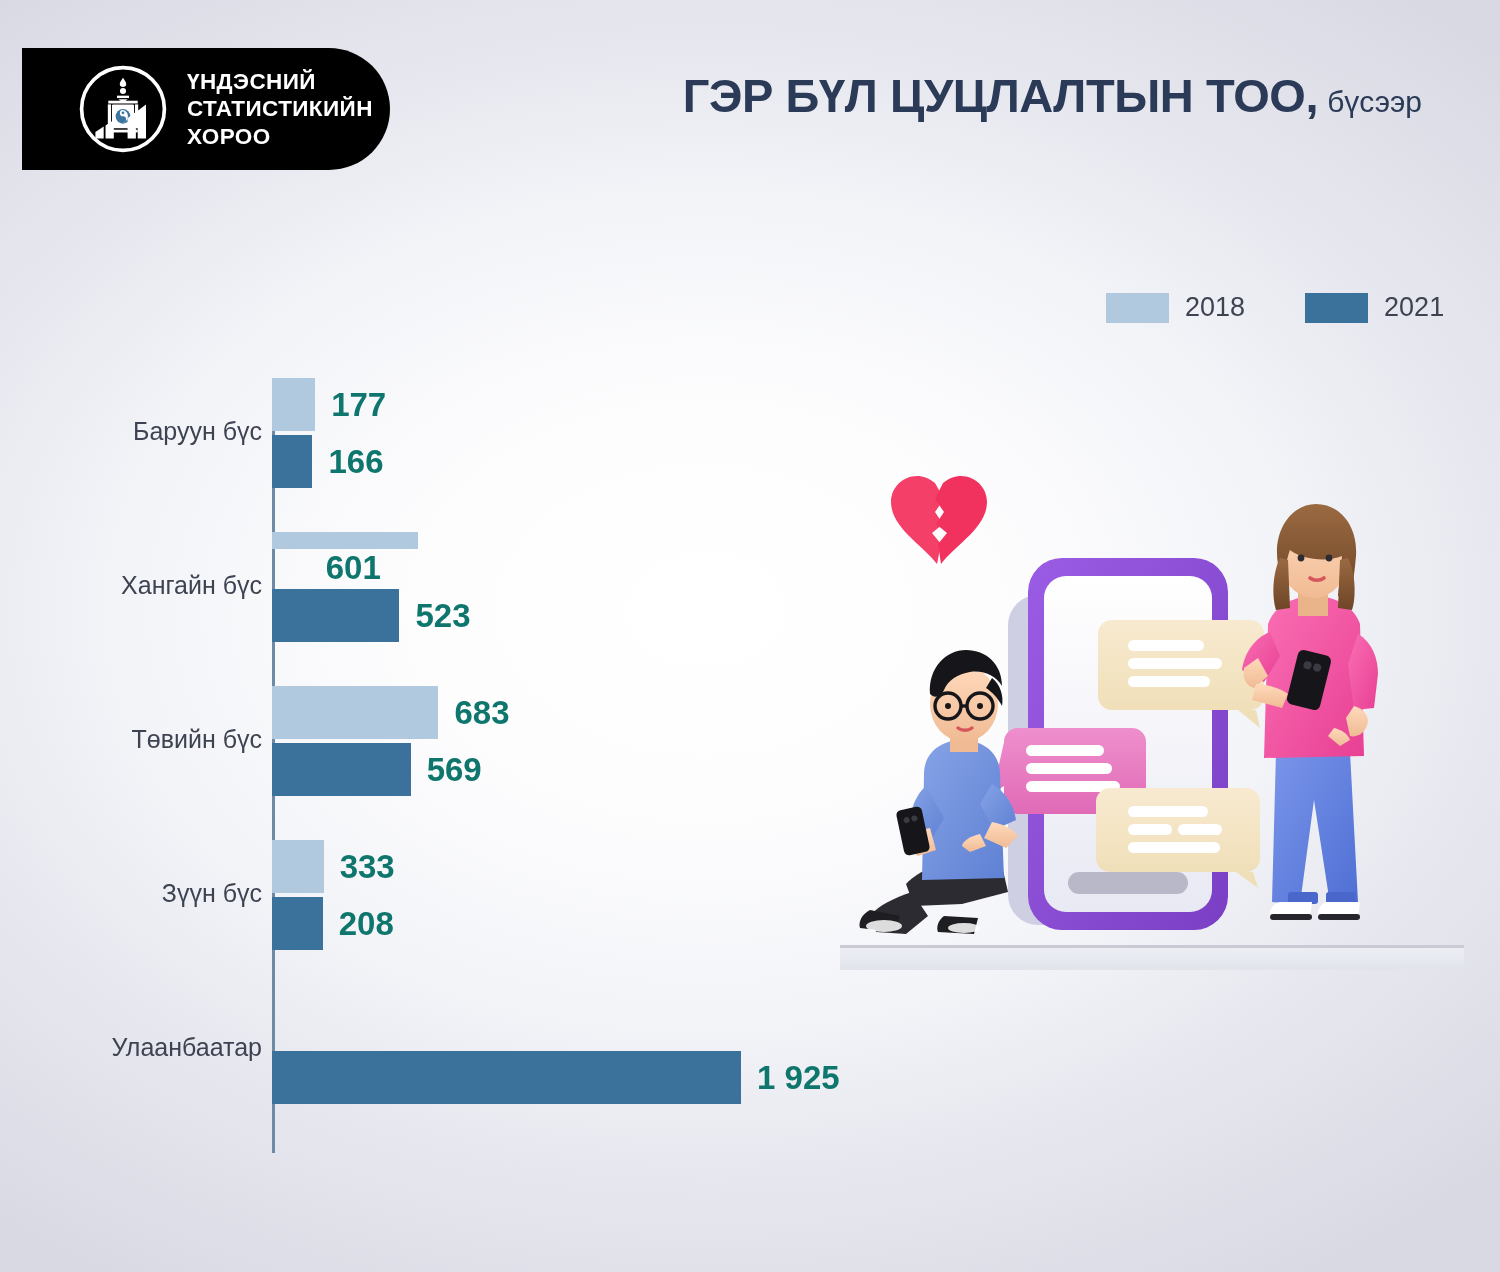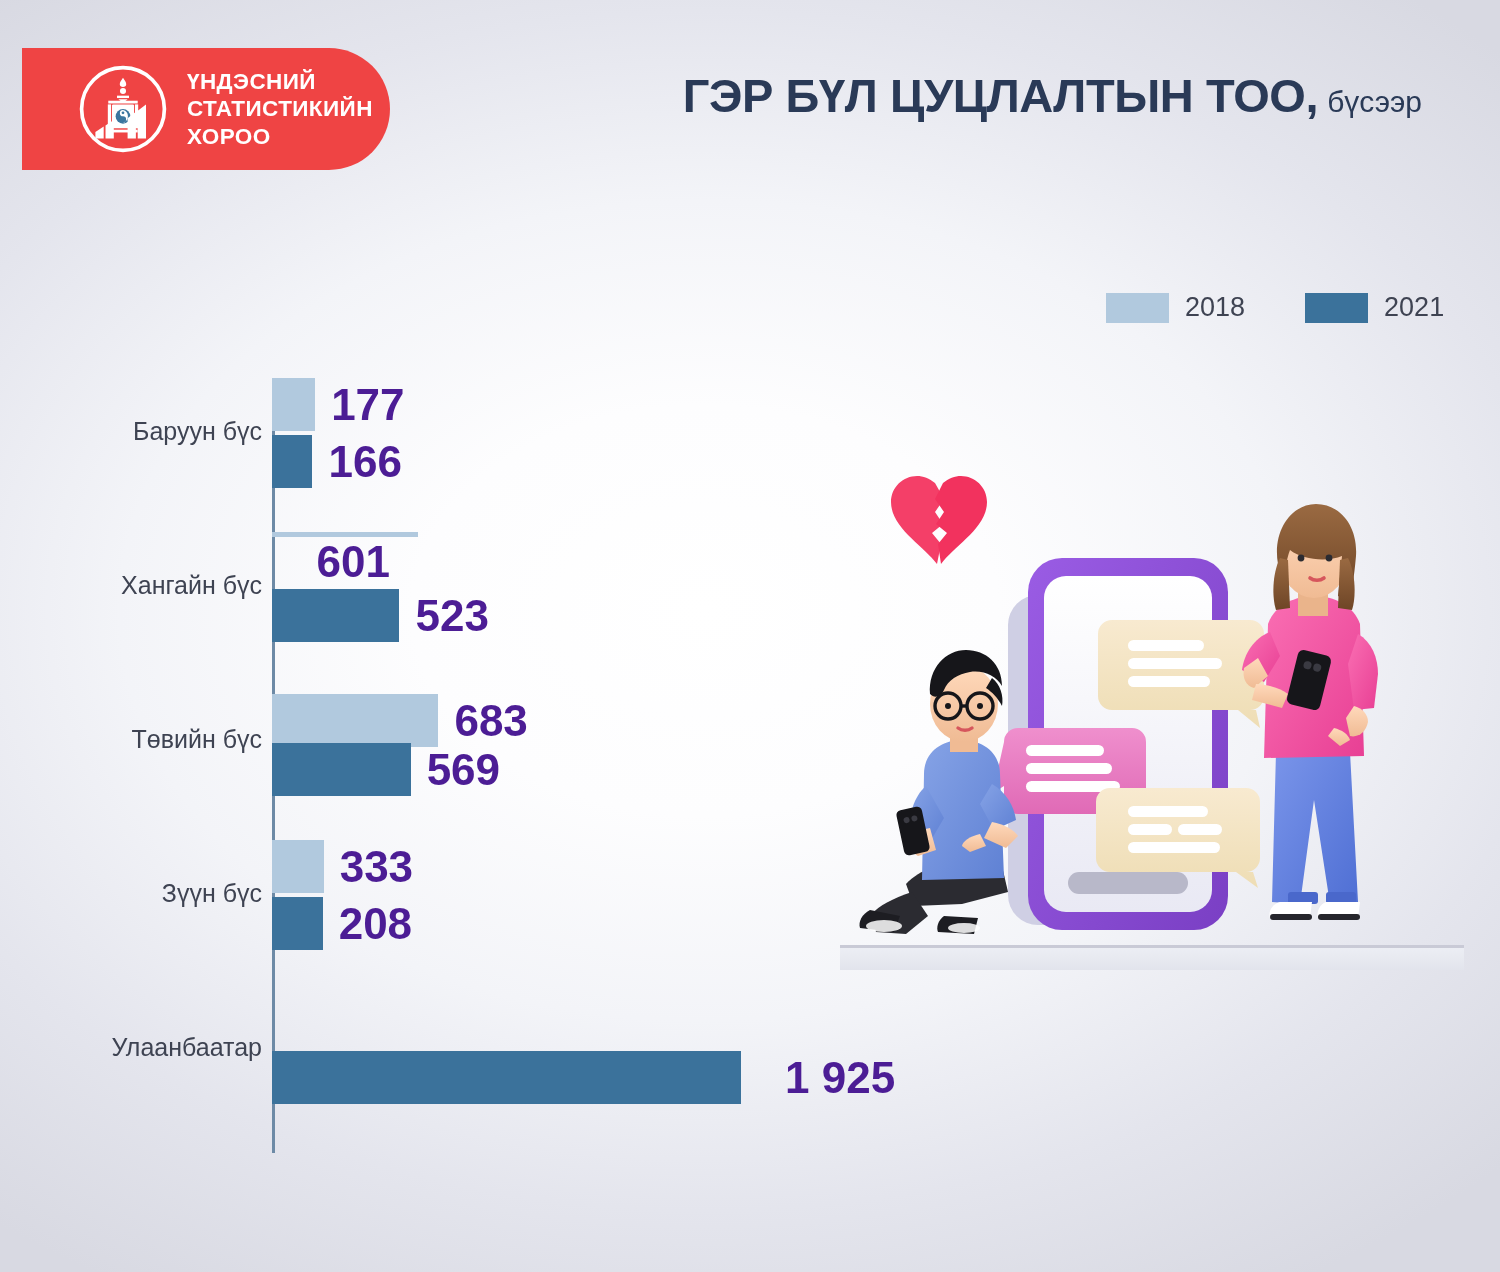--- a/index.html
+++ b/index.html
@@ -11,21 +11,21 @@
   body {
     position: relative;
     background:
       radial-gradient(ellipse 75% 62% at 47% 48%, #ffffff 0%, #fdfdfe 26%, #f3f4f8 52%, #e4e5ed 76%, #d8d9e2 100%);
   }
 
   
   .logo-pill {
     position: absolute; left: 22px; top: 48px;
     width: 368px; height: 122px;
-    background: #ef4444;
+    background: #000000;
     border-radius: 0 61px 61px 0;
     display: flex; align-items: center;
     padding-left: 55px;
   }
   .logo-mark { width: 92px; height: 92px; flex: 0 0 92px; }
   .logo-text {
     margin-left: 18px;
     color: #ffffff;
     font-weight: bold;
     font-size: 22.5px;
@@ -68,21 +68,21 @@
   }
   .cat-group { position: absolute; left: 0; width: 1000px; }
   .cat-label {
     position: absolute; right: 738px; 
     font-size: 25px; color: #3e4352;
     white-space: nowrap; text-align: right;
   }
   .bar-row { position: absolute; left: 272px; display: flex; align-items: center; }
   .bar { height: 100%; }
   .bar-value {
-    font-size: 44px; font-weight: bold; color: #4c1d95;
+    font-size: 33px; font-weight: bold; color: #0f766e;
     margin-left: 16px; white-space: nowrap;
   }
 
   
   .illus { position: absolute; left: 840px; top: 440px; width: 640px; height: 530px; }
   .ground {
     position: absolute; left: 0; bottom: 22px; width: 624px; height: 3px;
     background: #c9cad6;
   }
   .ground-shade {
@@ -168,21 +168,21 @@
           <div class="bar" style="width: 146.446px; background: rgb(177, 201, 222);"></div>
           <span class="bar-value">601</span>
         </div>
         <div class="bar-row" style="top: 57px; height: 53px;">
           <div class="bar" style="width: 127.44px; background: rgb(59, 114, 155);"></div>
           <span class="bar-value">523</span>
         </div>
       </div>
       <div class="cat-group" style="top: 326px; height: 110px;">
         <div class="cat-label" style="top: 39px;">Төвийн бүс</div>
-        <div class="bar-row" style="top: 8px; height: 53px;">
+        <div class="bar-row" style="top: 0px; height: 53px;">
           <div class="bar" style="width: 166.427px; background: rgb(177, 201, 222);"></div>
           <span class="bar-value">683</span>
         </div>
         <div class="bar-row" style="top: 57px; height: 53px;">
           <div class="bar" style="width: 138.649px; background: rgb(59, 114, 155);"></div>
           <span class="bar-value">569</span>
         </div>
       </div>
       <div class="cat-group" style="top: 480px; height: 110px;">
         <div class="cat-label" style="top: 39px;">Зүүн бүс</div>
@@ -190,21 +190,21 @@
           <div class="bar" style="width: 51.6582px; background: rgb(177, 201, 222);"></div>
           <span class="bar-value">333</span>
         </div>
         <div class="bar-row" style="top: 57px; height: 53px;">
           <div class="bar" style="width: 50.6835px; background: rgb(59, 114, 155);"></div>
           <span class="bar-value">208</span>
         </div>
       </div>
       <div class="cat-group" style="top: 634px; height: 110px;">
         <div class="cat-label" style="top: 39px;">Улаанбаатар</div>
-        <div class="bar-row" style="top: 57px; height: 53px; gap: 28px;">
+        <div class="bar-row" style="top: 57px; height: 53px;">
           <div class="bar" style="width: 469.066px; background: rgb(59, 114, 155);"></div>
           <span class="bar-value">1 925</span>
         </div>
       </div>
     </div>
 </div>
 
 <div class="illus">
   <div class="ground-shade"></div>
   <div class="ground"></div>

